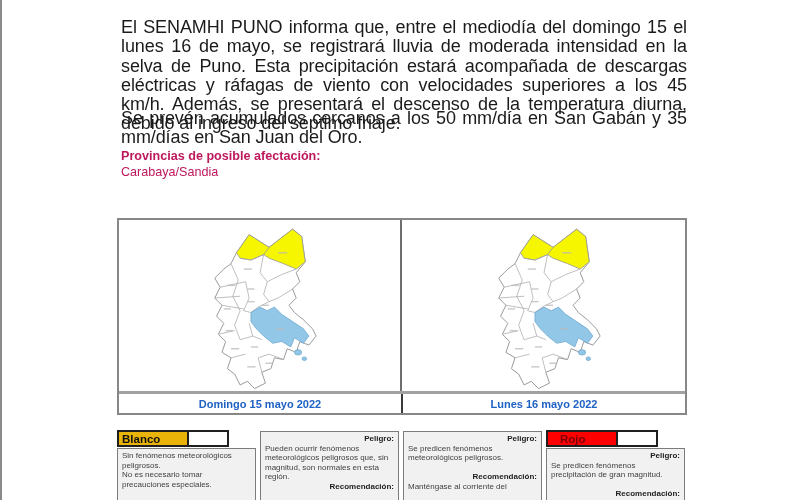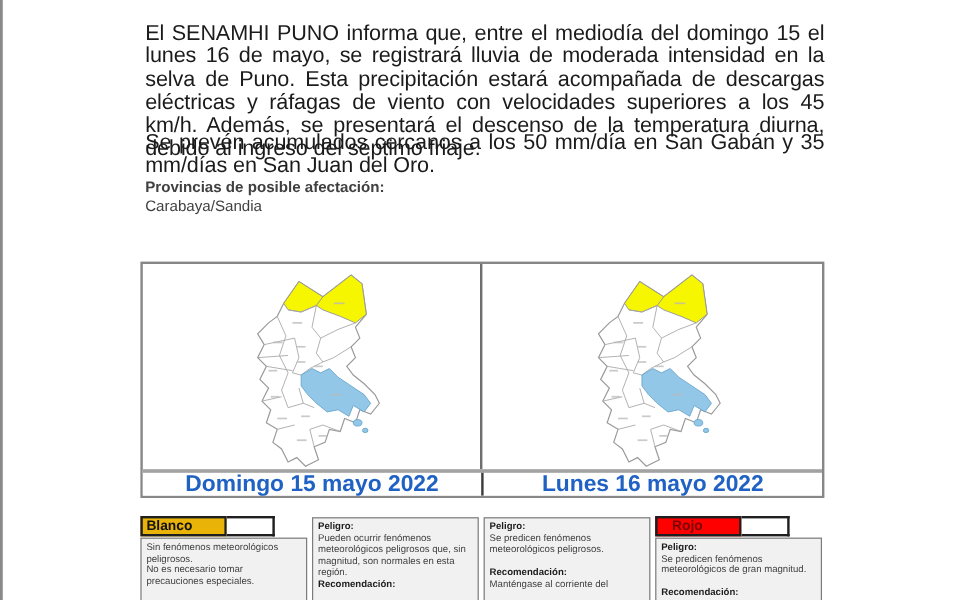--- a/index.html
+++ b/index.html
@@ -13,42 +13,42 @@
   .vline.right{left:697;background:#8a8a8a;}
 
   .para{
     position:absolute;left:121px;width:566px;
     font-size:18px;font-weight:400;line-height:19.3px;
     color:#1b1b1b;text-align:justify;letter-spacing:-0.1px;
   }
   .para1{top:18px;}
   .para2{top:109px;}
 
-  .prov{position:absolute;left:121px;color:#404040;font-size:12.6px;}
+  .prov{position:absolute;left:121px;color:#be185d;font-size:12.6px;}
   .prov.head{top:149px;font-weight:700;}
   .prov.val{top:165px;font-weight:400;}
 
   
   .map-table{
     position:absolute;left:117px;top:218px;width:570px;height:197px;
     border:2px solid #878787;box-sizing:border-box;background:#fff;
   }
   .map-row{display:flex;height:158px;}
   .map-cell{
     width:283px;height:176px;box-sizing:border-box;
     display:flex;align-items:flex-start;justify-content:center;
   }
   .map-cell.first{border-right:2px solid #6e6e6e;}
   .cap-row{
     position:absolute;left:0;right:0;bottom:0;height:19px;
     border-top:3px solid #a2a2a2;display:flex;background:#fff;
   }
   .cap-cell{
     flex:1;display:flex;align-items:center;justify-content:center;
-    font-size:19px;font-weight:700;color:#2061c4;
+    font-size:11px;font-weight:700;color:#2061c4;
   }
   .cap-cell.first{border-right:2px solid #3a3a3a;}
   .map-svg{margin-top:2px;}
 
   
   .leg-col{position:absolute;top:430px;width:139px;}
   .leg-head{display:flex;height:17px;}
   .leg-label{
     width:72px;box-sizing:border-box;border:2px solid #1f1f1f;
     font-size:11.5px;font-weight:700;padding:0 0 0 3px;line-height:14px;
@@ -56,21 +56,21 @@
   }
   .leg-empty{
     width:40px;box-sizing:border-box;border:2px solid #1f1f1f;border-left:none;
     background:#ffffff;
   }
   .leg-body{
     margin-top:1px;height:78px;box-sizing:border-box;
     background:#f1f1f1;border:1px solid #7c7c7c;
     padding:2px 4px;font-size:8px;line-height:9.5px;color:#3f3f3f;
   }
-  .leg-body .b{font-weight:700;color:#1d1d1d;}
+  .leg-body .b{font-weight:700;color:#1d1d1d;text-align:right;}
 </style>
 </head>
 <body>
 
 <div class="vline left"></div>
 <div class="vline right"></div>
 
 <div class="para para1">El SENAMHI PUNO informa que, entre el mediodía del domingo 15 el lunes 16 de mayo, se registrará lluvia de moderada intensidad en la selva de Puno. Esta precipitación estará acompañada de descargas eléctricas y ráfagas de viento con velocidades superiores a los 45 km/h. Además, se presentará el descenso de la temperatura diurna, debido al ingreso del séptimo friaje.</div>
 <div class="para para2">Se prevén acumulados cercanos a los 50 mm/día en San Gabán y 35 mm/días en San Juan del Oro.</div>
 
@@ -221,18 +221,18 @@
     </div>
 </div>
 
 <div class="leg-col" style="left:546px;">
   <div class="leg-head">
     <div class="leg-label" style="background: rgb(254, 0, 0); color: rgb(122, 0, 0); padding-left: 12px;">Rojo</div>
     <div class="leg-empty"></div>
   </div>
   <div class="leg-body">
       <div class="b">Peligro:</div>
-      <div>Se predicen fenómenos meteorológicos de gran magnitud.</div>
+      <div>Se predicen fenómenos precipitación de gran magnitud.</div>
       <div>&nbsp;</div>
       <div class="b">Recomendación:</div>
       <div>Sea extremadamente precavido.</div>
     </div>
 </div>
 
 </body></html>

